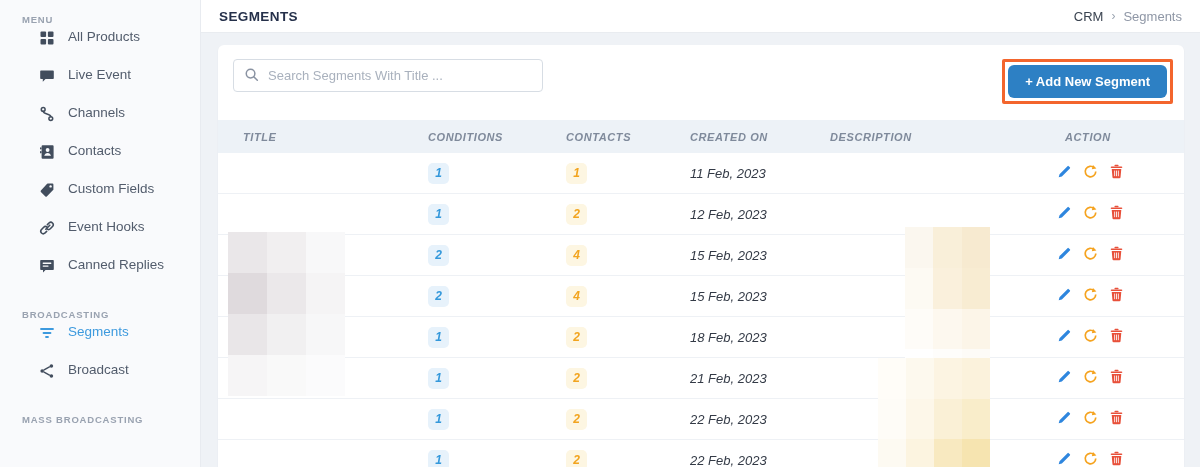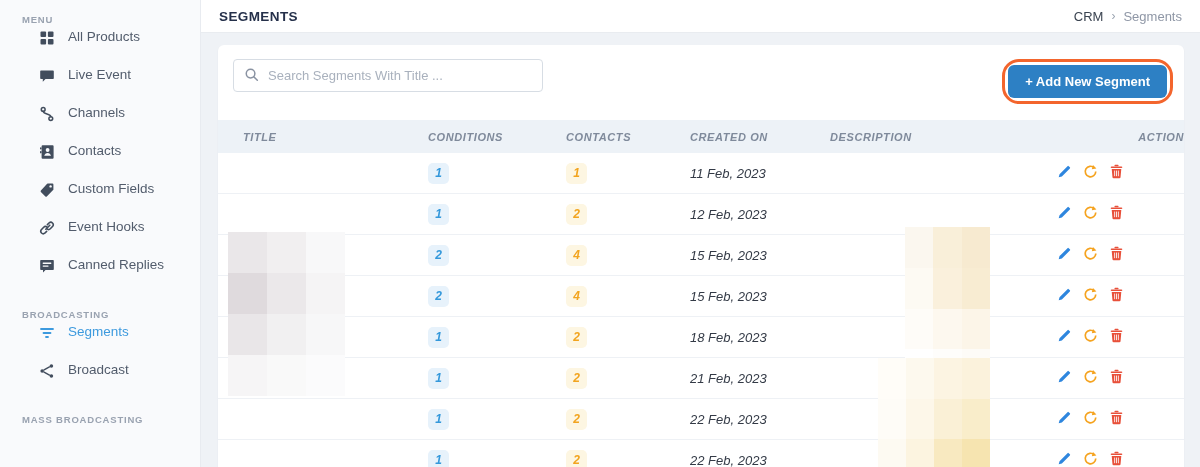--- a/index.html
+++ b/index.html
@@ -36,33 +36,33 @@
 
   
   .toolbar { position:relative; height:75px; }
   .search-wrap { position:absolute; left:15px; top:14px; width:310px; height:33px; }
   .search-wrap .search-icon { position:absolute; left:11px; top:8px; color:#8a93a2; }
   .search-input { width:100%; height:100%; border:1px solid #d7dde4; border-radius:4px;
     padding:0 10px 0 34px; font-size:13px; color:#4a5260; outline:none;
     font-family:"Liberation Sans", sans-serif; background:#fff; }
   .search-input::placeholder { color:#a9b1bd; }
   .add-ring { position:absolute; right:11px; top:14px; padding:3px;
-    border:3px solid #f3652d; border-radius:17px; }
+    border:3px solid #f3652d; border-radius:2px; }
   .add-btn { height:33px; padding:0 17px; background:#2d80c4; color:#ffffff;
     border:none; border-radius:6px; font-size:13px; font-weight:bold;
     font-family:"Liberation Sans", sans-serif; cursor:pointer; white-space:nowrap; }
 
   
   .tbl { position:relative; }
   .tbl-grid { display:grid;
     grid-template-columns:210px 138px 124px 140px 227px 1fr; align-items:center;font-style:italic; }
   .tbl-head { height:33px; background:#edf2f7; }
   .tbl-head .th { font-size:11px; font-weight:bold; letter-spacing:.6px; color:#7f8a9b; }
   .th:nth-child(1) { padding-left:25px; }
-  .th:nth-child(6) { padding-left:8px;text-align:right; }
+  .th:nth-child(6) { padding-left:8px; }
   .tbl-row { height:41px; border-bottom:1px solid #eef1f5; background:#fff; }
   .cell-title { padding-left:25px; }
   .badge { width:21px; height:21px; border-radius:5px; display:flex;
     align-items:center; justify-content:center; font-size:12px; font-weight:bold; }
   .badge.cond { background:#e7f2fb; color:#3498db; }
   .badge.cont { background:#fdf6e2; color:#f2a41f; }
   .cell-date { font-size:13px; color:#333a46; }
   .cell-actions { display:flex; gap:11px; align-items:center; }
   .act-btn { background:none; border:none; padding:0; cursor:pointer; width:15px;
     height:15px; display:flex; align-items:center; justify-content:center; }

